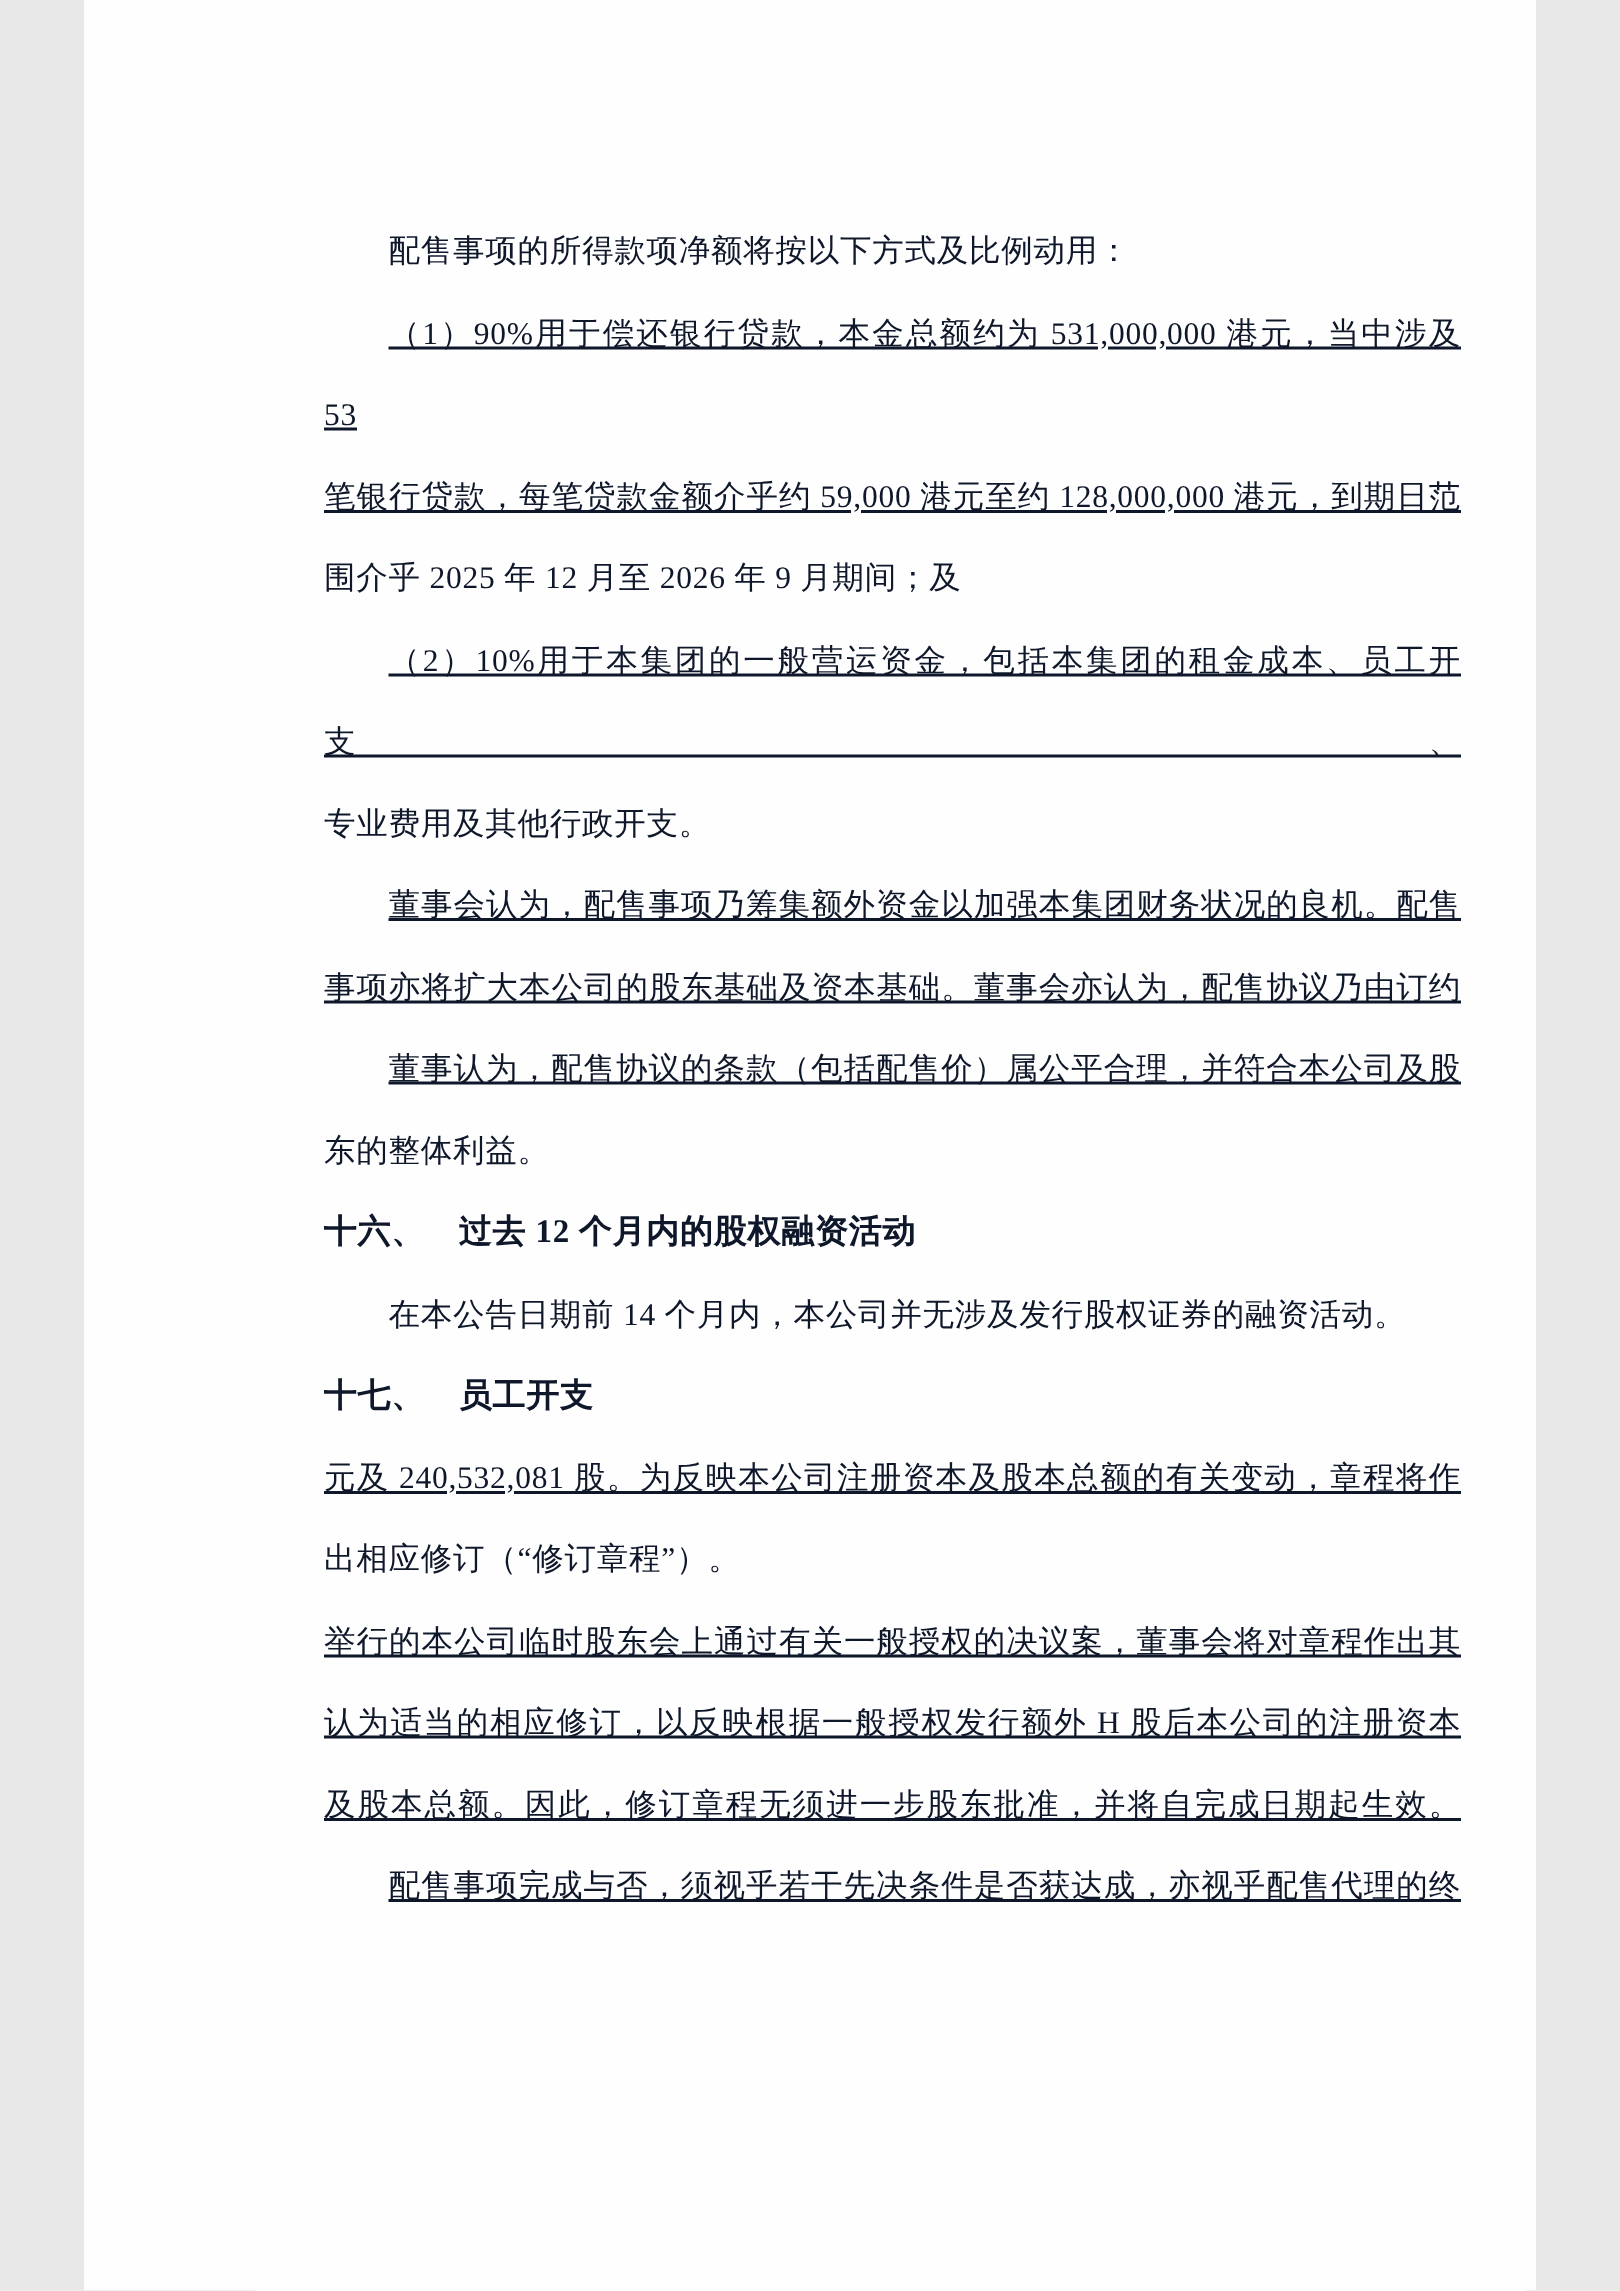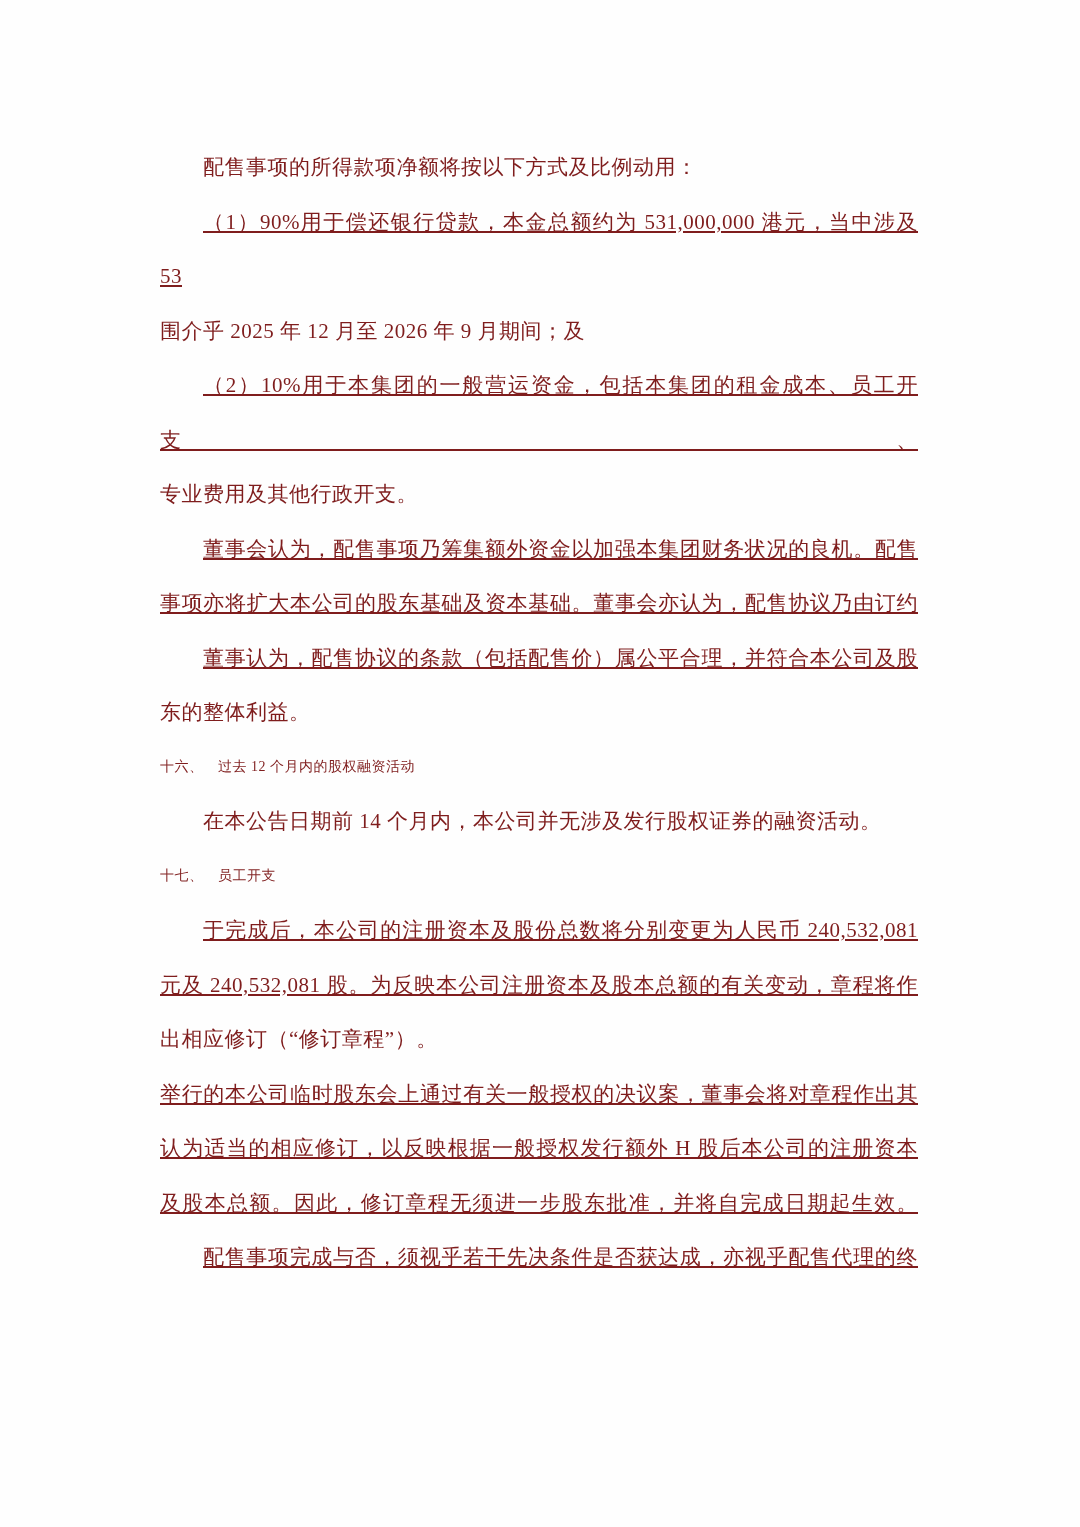--- a/index.html
+++ b/index.html
@@ -2,25 +2,25 @@
 <html><head>
 <meta charset="utf-8">
 <style>
   html, body {
     margin: 0;
     padding: 0;
     background: #e8e8e8;
   }
   .page {
     position: relative;
-    width: 1080px;
+    width: 968px;
     height: 1527px;
     margin: 0 auto;
     background: #fefefe;
-    color: #7f1d1d;
+    color: #0f172a;
     font-family: "Liberation Serif", "DejaVu Serif", serif;
     overflow: hidden;
   }
   .textblock {
     position: absolute;
     left: 160px;
     top: 140px;
     width: 758px;
   }
   .ln {
@@ -36,54 +36,54 @@
   .fill {
     text-align-last: justify;
     text-decoration: underline;
     -moz-text-align-last: justify;
   }
   
   .ind {
     text-indent: 43px;
   }
   .head {
-    font-weight: 400;
-    font-size: 14px;
+    font-weight: 700;
+    font-size: 22px;
   }
   .term {
     font-weight: 400;
   }
 </style>
 </head>
 <body>
 
 <div class="page">
   <div class="textblock">
 
     <p class="ln ind">配售事项的所得款项净额将按以下方式及比例动用：</p>
 
     <p class="ln ind fill">（1）90%用于偿还银行贷款，本金总额约为 531,000,000 港元，当中涉及 53</p>
+    <p class="ln fill">笔银行贷款，每笔贷款金额介乎约 59,000 港元至约 128,000,000 港元，到期日范</p>
     <p class="ln">围介乎 2025 年 12 月至 2026 年 9 月期间；及</p>
 
     <p class="ln ind fill">（2）10%用于本集团的一般营运资金，包括本集团的租金成本、员工开支、</p>
     <p class="ln">专业费用及其他行政开支。</p>
 
     <p class="ln ind fill">董事会认为，配售事项乃筹集额外资金以加强本集团财务状况的良机。配售</p>
     <p class="ln fill">事项亦将扩大本公司的股东基础及资本基础。董事会亦认为，配售协议乃由订约</p>
 
     <p class="ln ind fill">董事认为，配售协议的条款（包括配售价）属公平合理，并符合本公司及股</p>
     <p class="ln">东的整体利益。</p>
 
     <p class="ln head">十六、　过去 12 个月内的股权融资活动</p>
 
     <p class="ln ind">在本公告日期前 14 个月内，本公司并无涉及发行股权证券的融资活动。</p>
 
     <p class="ln head">十七、　员工开支</p>
 
-    <p class="ln ind fill">于完成后，本公司的注册资本及股份总数将分别变更为人民币 240,532,081</p>
     <p class="ln fill">元及 240,532,081 股。为反映本公司注册资本及股本总额的有关变动，章程将作</p>
     <p class="ln"><span>出相应修订（“</span><span class="term">修订章程</span><span>”）。</span></p>
 
     <p class="ln fill">举行的本公司临时股东会上通过有关一般授权的决议案，董事会将对章程作出其</p>
     <p class="ln fill">认为适当的相应修订，以反映根据一般授权发行额外 H 股后本公司的注册资本</p>
     <p class="ln fill">及股本总额。因此，修订章程无须进一步股东批准，并将自完成日期起生效。</p>
 
     <p class="ln ind fill">配售事项完成与否，须视乎若干先决条件是否获达成，亦视乎配售代理的终</p>
 
   </div>

